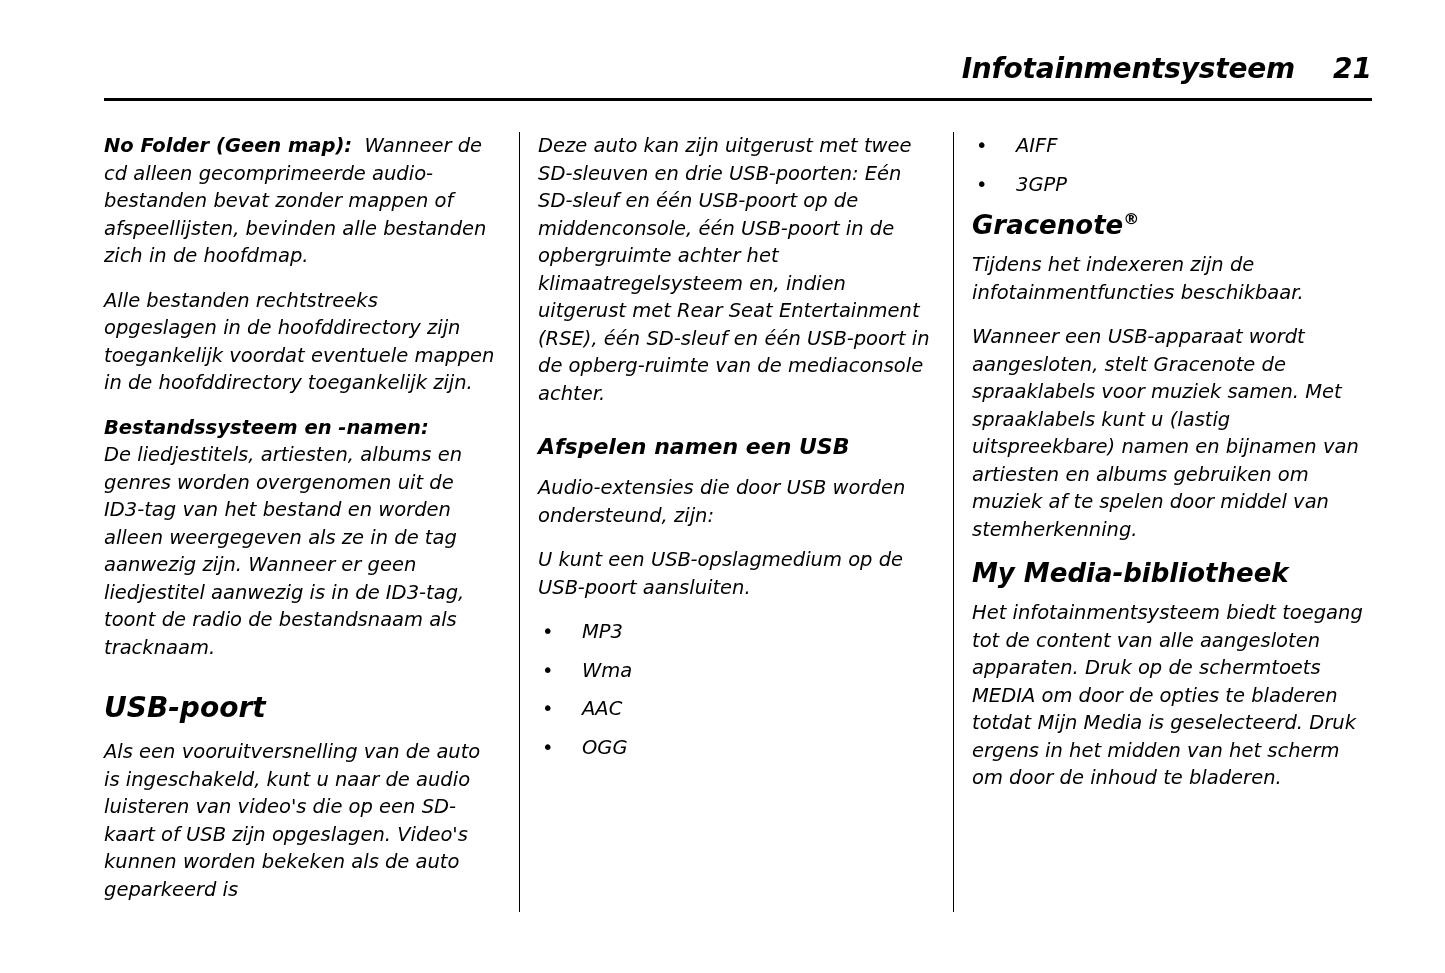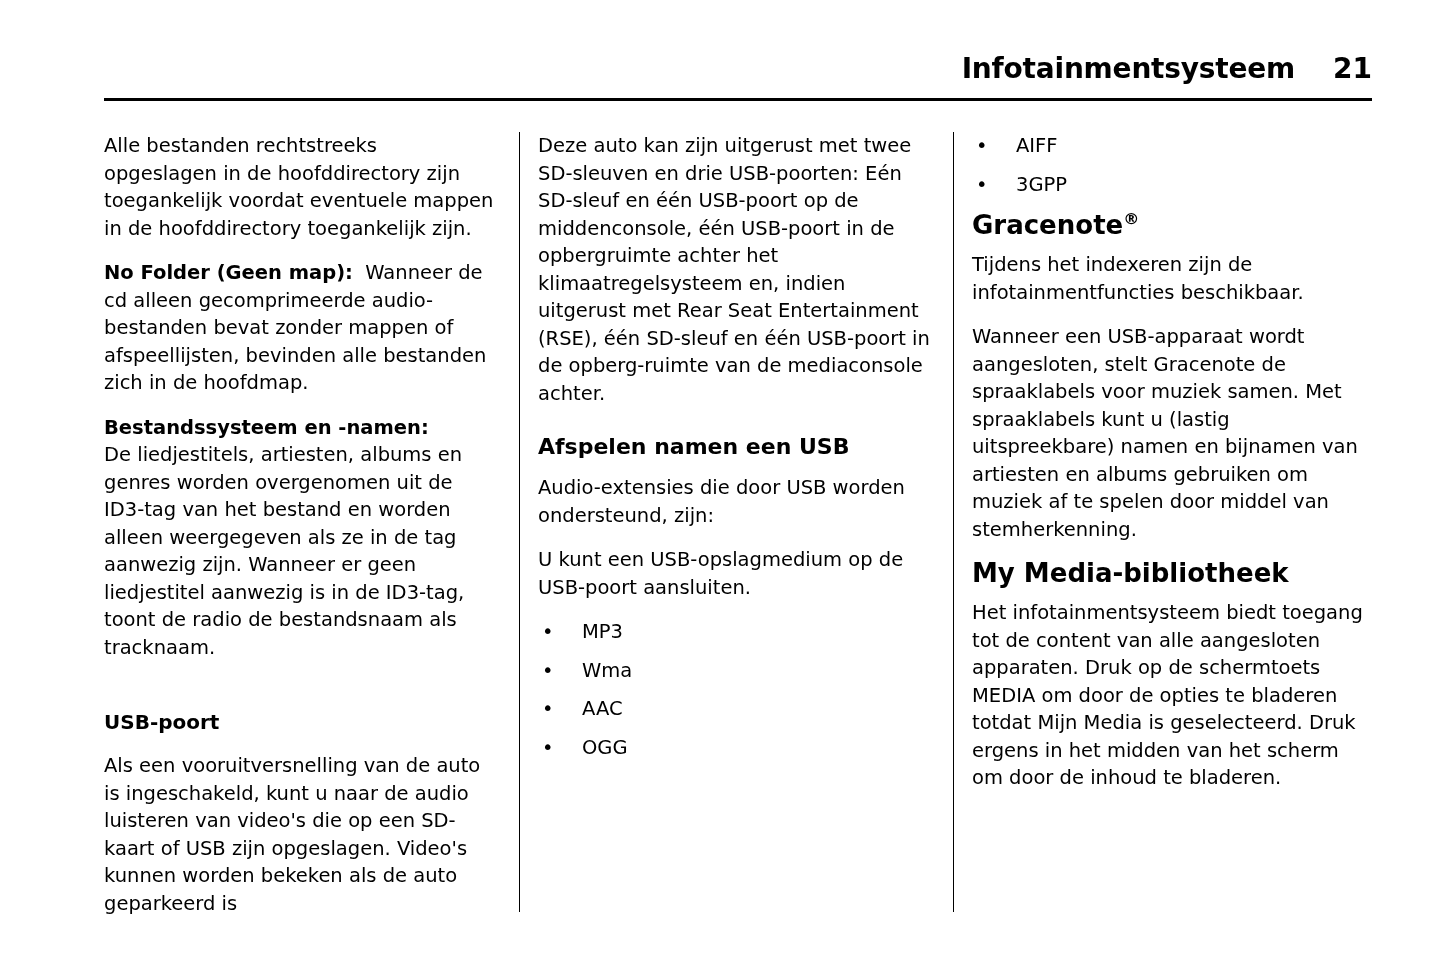--- a/index.html
+++ b/index.html
@@ -13,20 +13,21 @@
     font-family: "DejaVu Sans", sans-serif;
     color: #000000;
     position: relative;
     overflow: hidden;
   }
   .page {
     position: absolute;
     left: 0; top: 0;
     width: 1445px;
     height: 973px;
+    font-style: italic;
   }
   
   .header {
     position: absolute;
     left: 104px;
     top: 52px;
     width: 1268px;
     text-align: right;
   }
   .header-title {
@@ -78,23 +79,23 @@
   }
   .divider-1 { left: 415px; }
   .divider-2 { left: 849px; }
 
   p {
     margin: 0 0 17px 0;
     font-size: 19.5px;
     line-height: 27.5px;
   }
   .sect-head {
-    font-size: 20px;
+    font-size: 28px;
     font-weight: bold;
-    margin: 45px 0 14px 0;
+    margin: 31px 0 14px 0;
     line-height: 32px;
   }
   .sect-head-2 {
     font-size: 22px;
     font-weight: bold;
     margin: 26px 0 13px 0;
     line-height: 28px;
   }
   .bold-inline { font-weight: bold; }
 
@@ -138,23 +139,23 @@
     <span class="header-title">Infotainmentsysteem</span><span class="header-page">21</span>
   </div>
   <div class="header-rule"></div>
 
   <div class="columns">
 
     <div class="divider divider-1"></div>
     <div class="divider divider-2"></div>
 
     <div class="col col-1">
+      <p><span class="bold-inline">No Folder (Geen map):</span>&nbsp; <span>Wanneer de cd alleen gecomprimeerde audio-bestanden bevat zonder mappen of afspeellijsten, bevinden alle bestanden zich in de hoofdmap.</span></p>
+
       <p>Alle bestanden rechtstreeks opgeslagen in de hoofddirectory zijn toegankelijk voordat eventuele mappen in de hoofddirectory toegankelijk zijn.</p>
-
-      <p><span class="bold-inline">No Folder (Geen map):</span>&nbsp; <span>Wanneer de cd alleen gecomprimeerde audio-bestanden bevat zonder mappen of afspeellijsten, bevinden alle bestanden zich in de hoofdmap.</span></p>
 
       <p><span class="bold-inline">Bestandssysteem en -namen:</span><br><span>De liedjestitels, artiesten, albums en genres worden overgenomen uit de ID3-tag van het bestand en worden alleen weergegeven als ze in de tag aanwezig zijn. Wanneer er geen liedjestitel aanwezig is in de ID3-tag, toont de radio de bestandsnaam als tracknaam.</span></p>
 
       <div class="sect-head">USB-poort</div>
 
       <p>Als een vooruitversnelling van de auto is ingeschakeld, kunt u naar de audio luisteren van video's die op een SD-kaart of USB zijn opgeslagen. Video's kunnen worden bekeken als de auto geparkeerd is</p>
     </div>
 
     <div class="col col-2">
 

